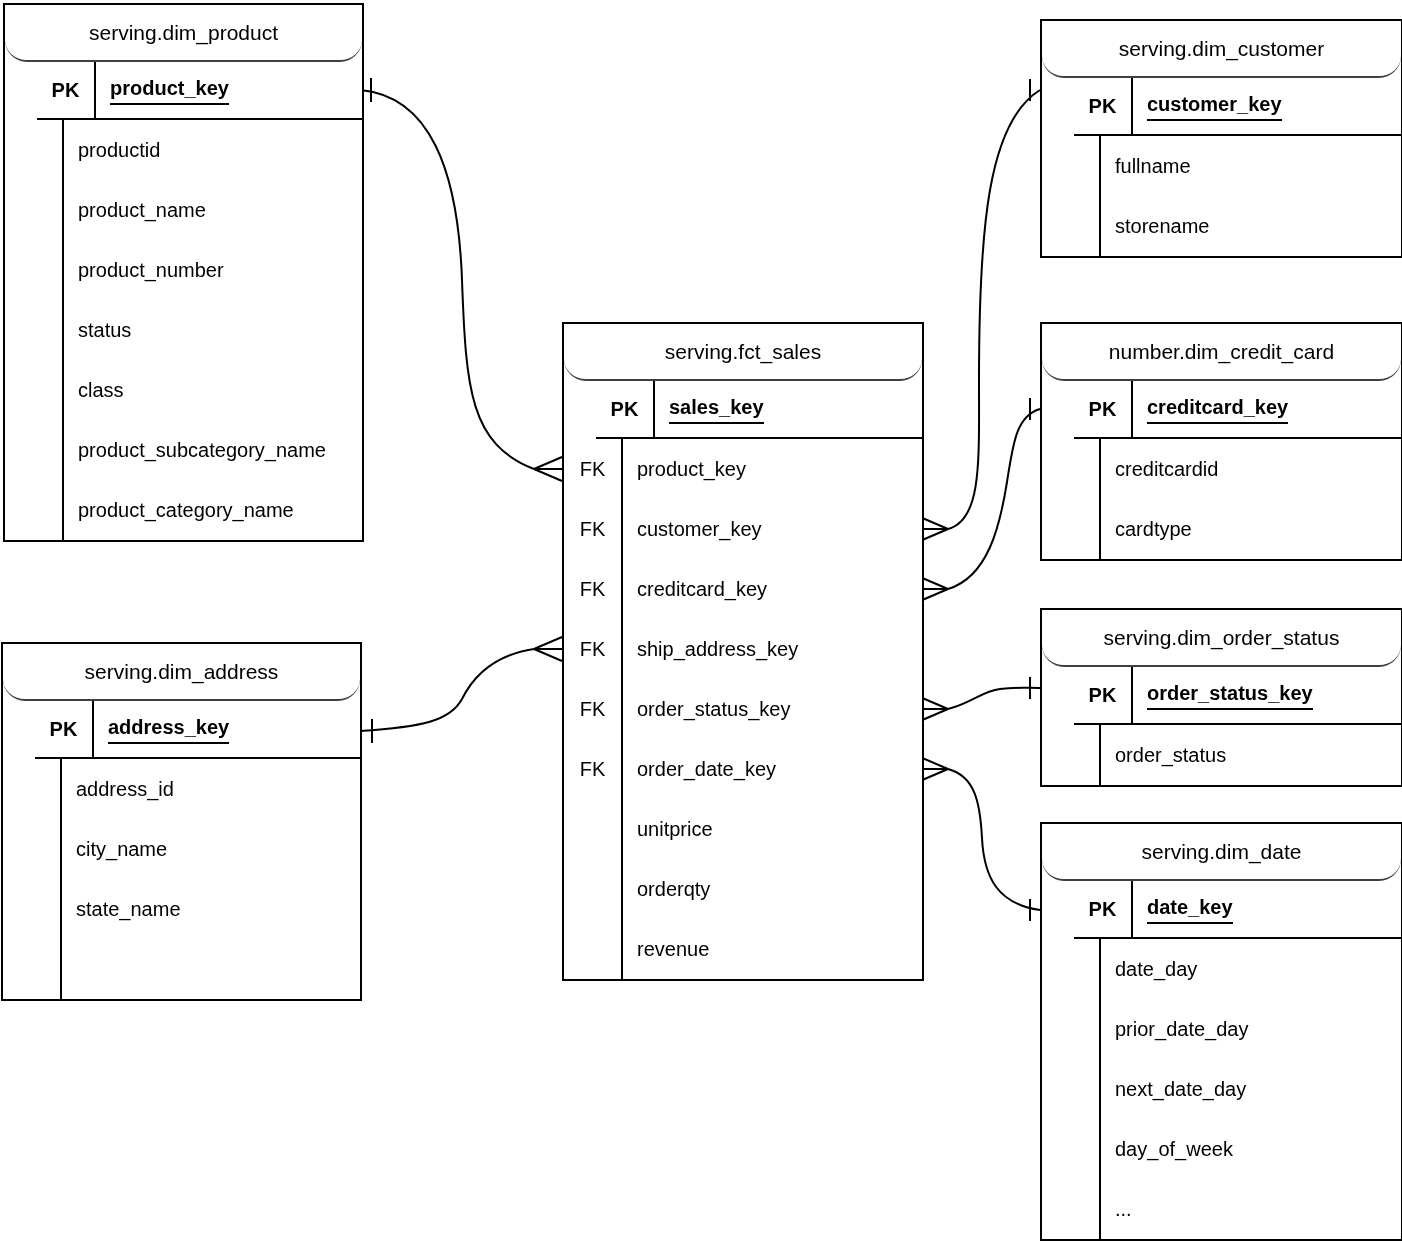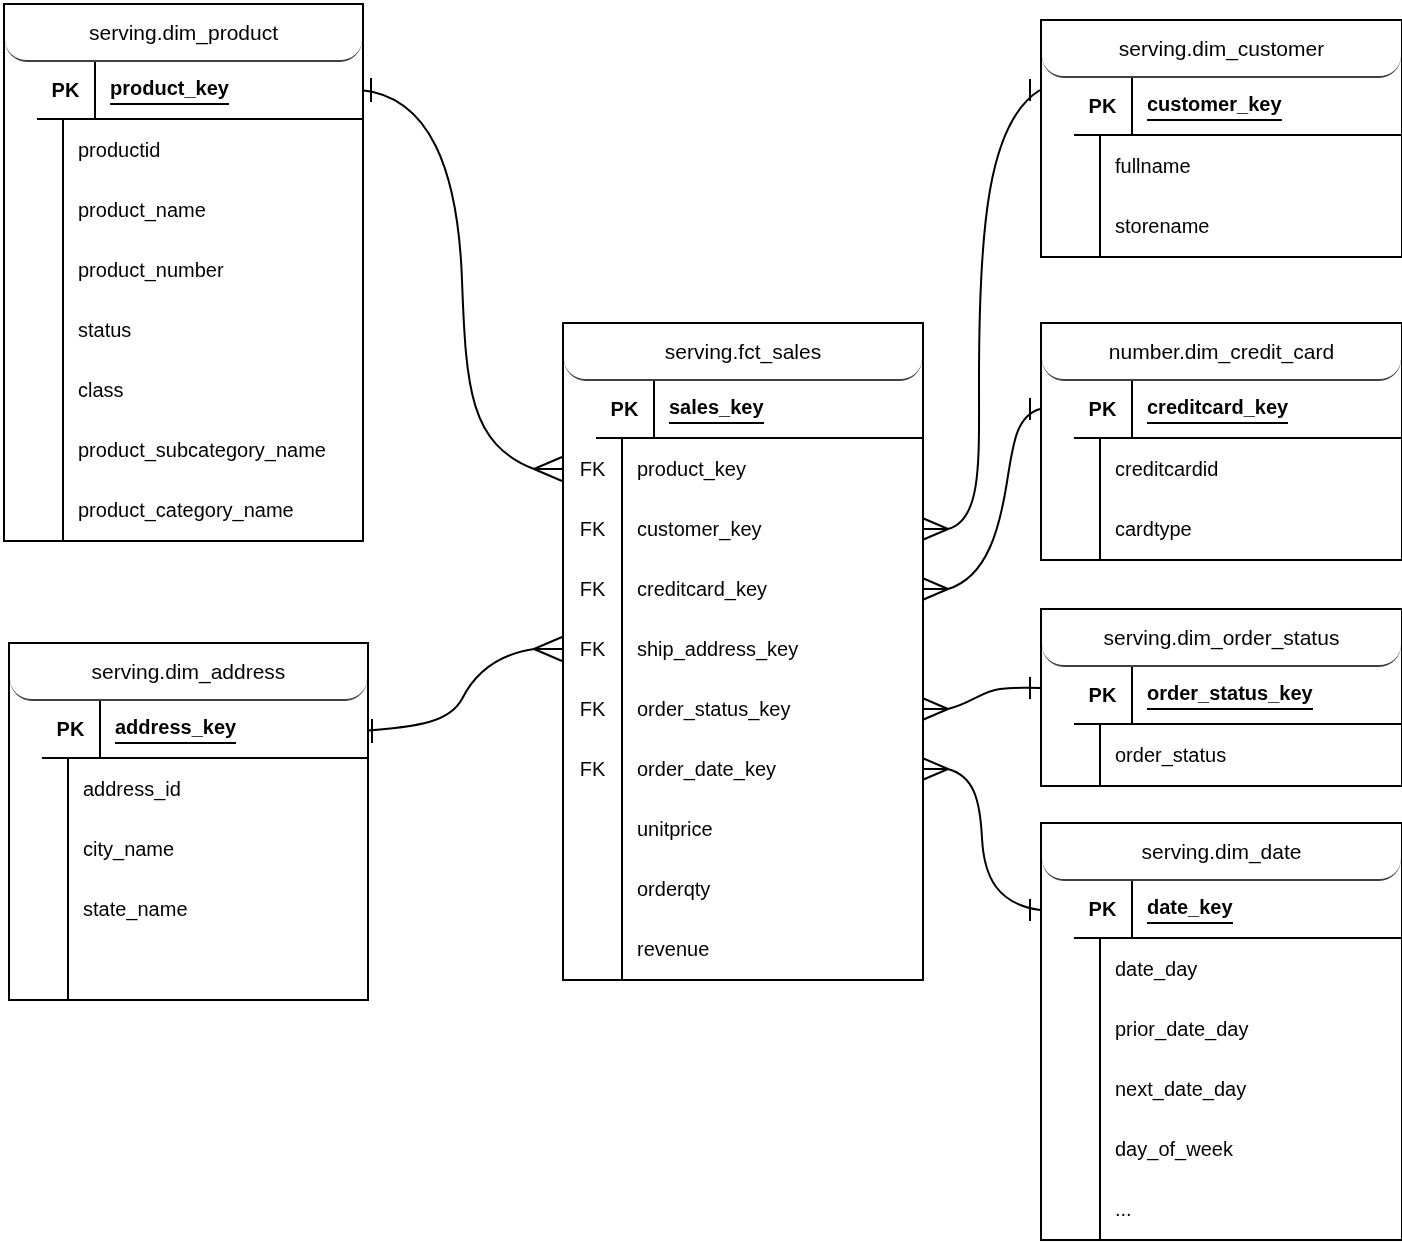--- a/index.html
+++ b/index.html
@@ -35,21 +35,21 @@
     font-weight:bold;
     display:inline-block; border-bottom:2.5px solid #000000; padding-bottom:2px;
   }
   
   #e-dim_product      { left:3px;    top:3px;   width:357px; }
   #e-dim_customer     { left:1040px; top:19px;   width:359px; }
   #e-fct_sales        { left:562px;  top:322px; width:358px; }
   #e-dim_credit_card  { left:1040px; top:322px; width:359px; }
   #e-dim_order_status { left:1040px; top:608px; width:359px; }
   #e-dim_date         { left:1040px; top:822px; width:359px; }
-  #e-dim_address      { left:8px;    top:642px; width:357px; }
+  #e-dim_address      { left:1px;    top:642px; width:357px; }
   
   #e-dim_product .frow .fcell { padding-right:32px; }
 </style>
 </head>
 <body>
 
 <div class="canvas">
   <svg id="wires" width="1402" height="1242">
       <path d="M 360 90 C 430 96 458 170 462 280 C 466 390 470 444 534 469"></path>
       <path d="M 534 469 L 562 457 M 534 469 L 562 469 M 534 469 L 562 481"></path>

